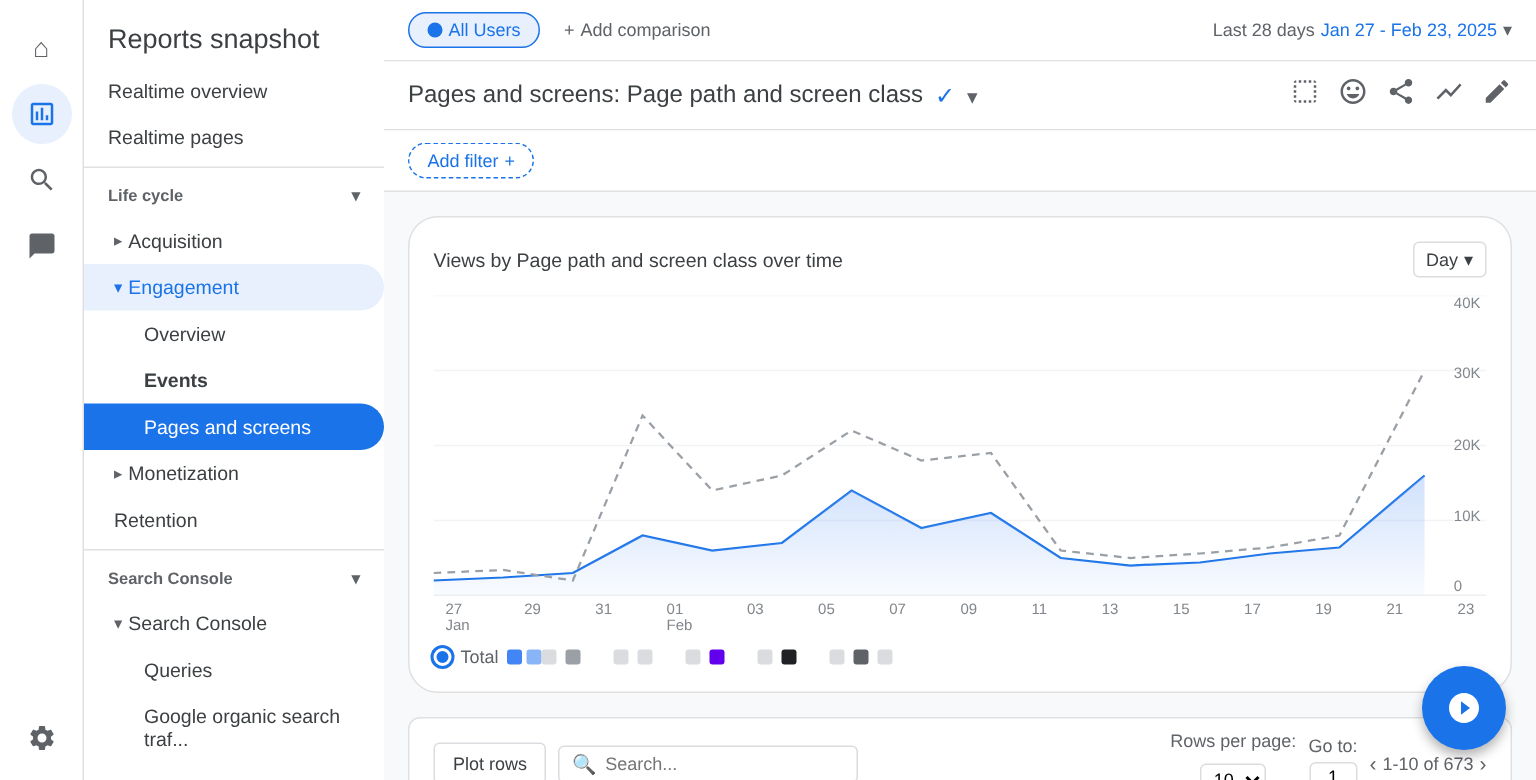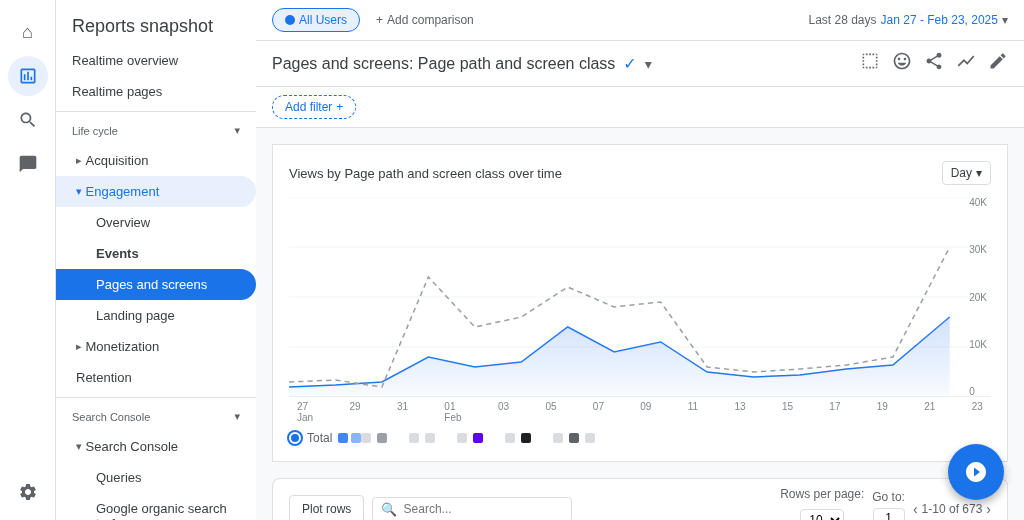--- a/index.html
+++ b/index.html
@@ -3,42 +3,42 @@
   <meta charset="utf-8">
   <style>
     * { box-sizing: border-box; margin: 0; padding: 0; }
     body { font-family: 'Google Sans', Arial, sans-serif; font-size: 13px; background: #f8f9fa; color: #202124; display: flex; height: 520px; overflow: hidden; }
     .nav-icons { width: 56px; background: #fff; display: flex; flex-direction: column; align-items: center; padding-top: 8px; gap: 4px; border-right: 1px solid #e0e0e0; flex-shrink: 0; }
     .nav-icon-btn { width: 40px; height: 40px; border-radius: 50%; display: flex; align-items: center; justify-content: center; cursor: pointer; color: #5f6368; font-size: 18px; position: relative; }
     .nav-icon-btn.active { background: #e8f0fe; color: #1a73e8; }
 
     .sidebar { width: 200px; background: #fff; overflow-y: auto; height: 520px; flex-shrink: 0; }
     .sidebar-item { padding: 8px 16px; cursor: pointer; display: flex; align-items: center; gap: 8px; color: #3c4043; font-size: 13px; }
-    .sidebar-section { padding: 8px 16px; font-size: 11px; color: #5f6368; font-weight: 400; display: flex; align-items: center; justify-content: space-between; cursor: pointer; margin-top: 4px; }
+    .sidebar-section { padding: 8px 16px; font-size: 11px; color: #5f6368; font-weight: 700; display: flex; align-items: center; justify-content: space-between; cursor: pointer; margin-top: 4px; }
 
     
     .main { flex: 1; overflow-y: auto; background: #f8f9fa; padding: 0; }
     .top-bar { background: #fff; padding: 8px 16px; display: flex; align-items: center; justify-content: space-between; border-bottom: 1px solid #e0e0e0; }
     .top-bar-left { display: flex; align-items: center; gap: 8px; }
     .all-users-btn { background: #e8f0fe; color: #1a73e8; border: 1px solid #1a73e8; border-radius: 20px; padding: 4px 12px; font-size: 12px; display: flex; align-items: center; gap: 4px; cursor: pointer; font-weight: 500; }
     .add-comparison-btn { background: #fff; color: #5f6368; border: none; padding: 4px 8px; font-size: 12px; display: flex; align-items: center; gap: 4px; cursor: pointer; }
     .top-bar-right { font-size: 12px; color: #5f6368; display: flex; align-items: center; gap: 4px; }
 
     .page-header { background: #fff; padding: 10px 16px; display: flex; align-items: center; justify-content: space-between; border-bottom: 1px solid #e0e0e0; }
     .page-title { font-size: 16px; font-weight: 400; color: #3c4043; display: flex; align-items: center; gap: 8px; }
     .page-title .verified { color: #1a73e8; font-size: 16px; }
     .page-title .dropdown { color: #5f6368; font-size: 14px; cursor: pointer; }
     .page-actions { display: flex; align-items: center; gap: 12px; color: #5f6368; font-size: 18px; }
     .page-actions span { cursor: pointer; }
 
     .filter-bar { background: #fff; padding: 8px 16px; border-bottom: 1px solid #e0e0e0; }
     .add-filter-btn { border: 1px dashed #1a73e8; color: #1a73e8; background: #fff; border-radius: 20px; padding: 4px 12px; font-size: 12px; cursor: pointer; display: inline-flex; align-items: center; gap: 4px; }
 
     .content-area { padding: 16px; }
-    .chart-card { background: #fff; border-radius: 0; padding: 16px; border: 1px solid #e0e0e0; margin-bottom: 16px; }
+    .chart-card { background: #fff; border-radius: 20px; padding: 16px; border: 1px solid #e0e0e0; margin-bottom: 16px; }
     .chart-header { display: flex; align-items: center; justify-content: space-between; margin-bottom: 12px; }
     .chart-title { font-size: 13px; color: #3c4043; }
     .day-selector { border: 1px solid #dadce0; border-radius: 4px; padding: 4px 8px; font-size: 12px; color: #3c4043; background: #fff; cursor: pointer; display: flex; align-items: center; gap: 4px; }
 
     .chart-area { position: relative; height: 200px; width: 100%; }
     .chart-svg { width: 100%; height: 100%; }
     .y-axis-labels { position: absolute; right: 0; top: 0; height: 100%; display: flex; flex-direction: column; justify-content: space-between; font-size: 10px; color: #80868b; padding: 0 4px; }
 
     .legend { display: flex; align-items: center; padding: 8px 0 0; }
     .legend-item { display: flex; align-items: center; gap: 6px; font-size: 12px; color: #5f6368; }
@@ -126,23 +126,20 @@
   </div>
 
   <div class="sidebar-item" style="padding-left:40px;font-weight:bold;">
     <span>Events</span>
   </div>
 
   <div class="sidebar-item pages-screens-highlighted" style="padding-left:40px; background:#1a73e8; color:#fff; border-radius:0 20px 20px 0; font-weight:500;">
     <span>Pages and screens</span>
   </div>
 
-  <div class="sidebar-item" style="padding-left:40px;">
-    <span>Landing page</span>
-  </div>
 
   <div class="sidebar-item" style="padding-left:20px; gap:4px;">
     <span style="color:#5f6368; font-size:11px;">▸</span>
     <span>Monetization</span>
   </div>
 
   <div class="sidebar-item" style="padding-left:20px;text-align:center;">
     <span>Retention</span>
   </div>
 

